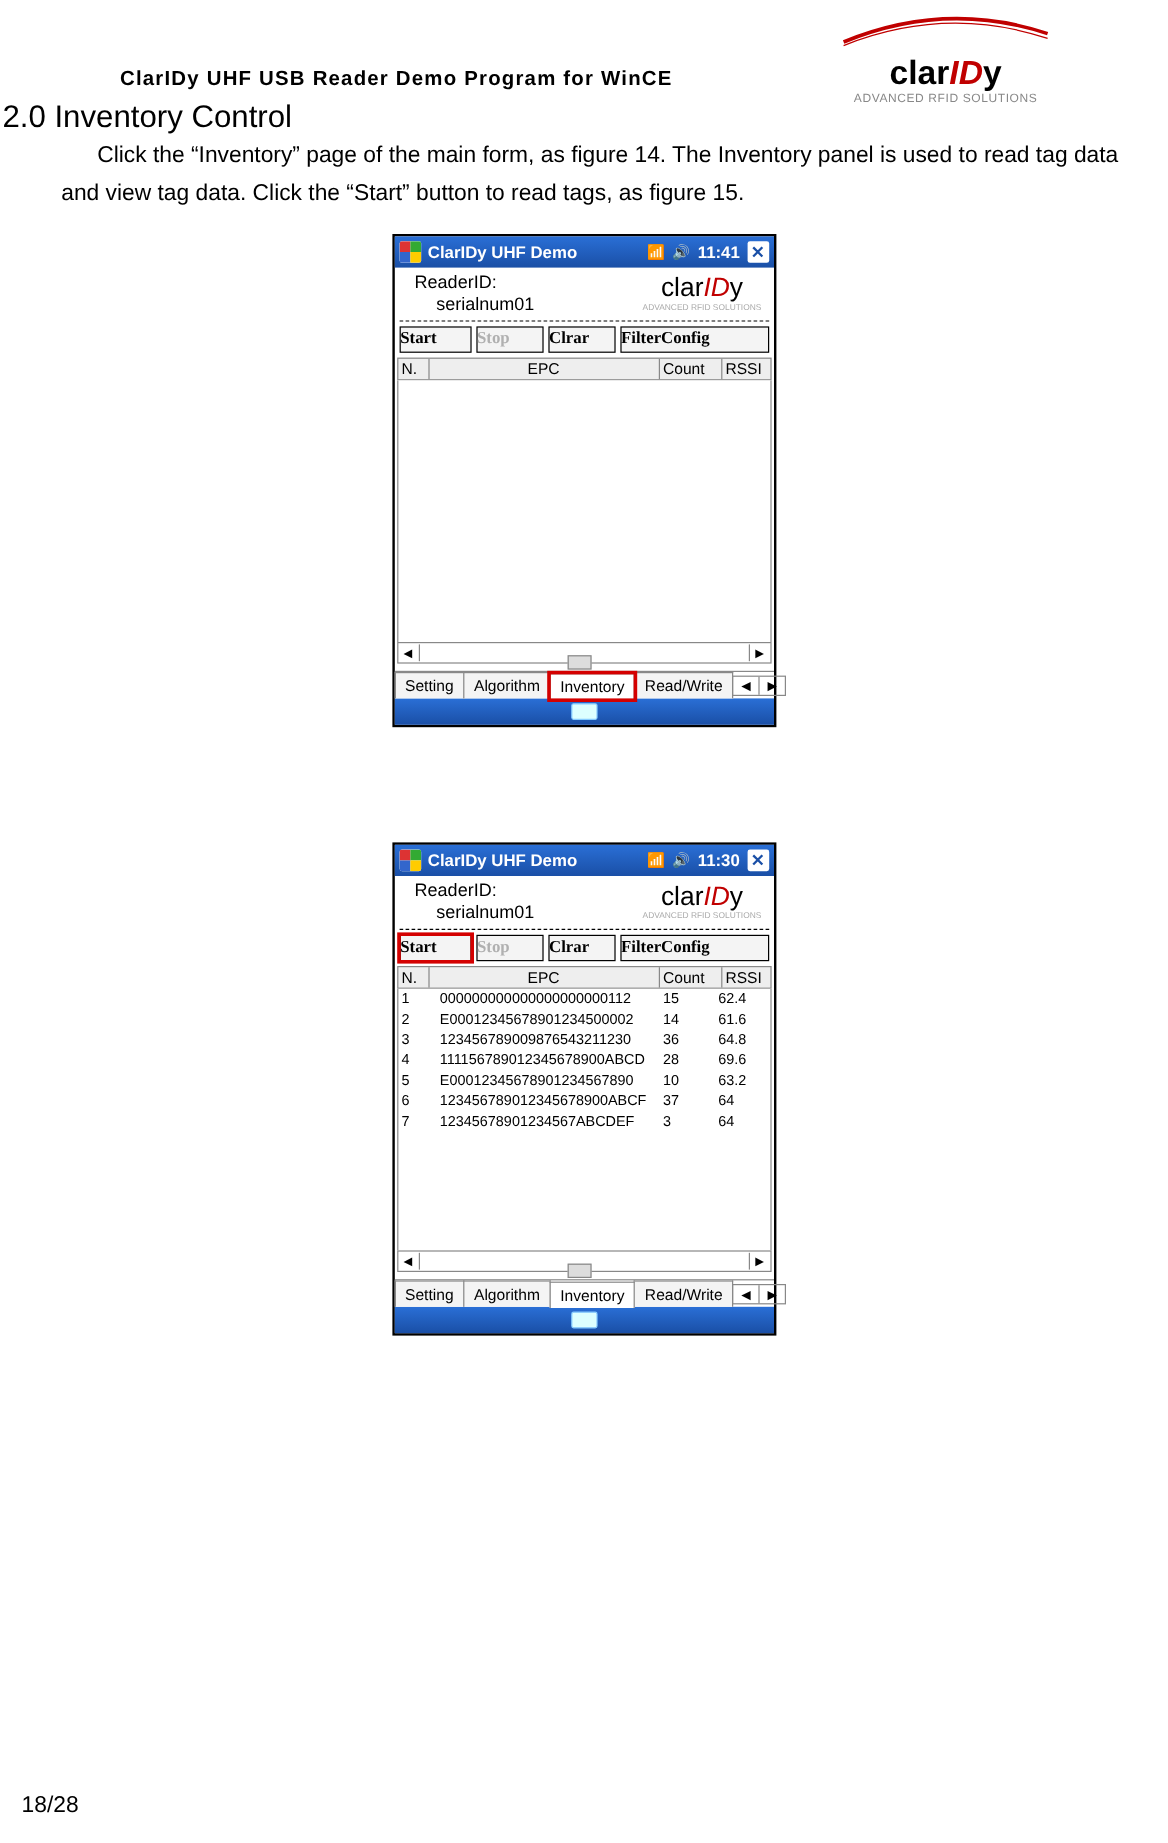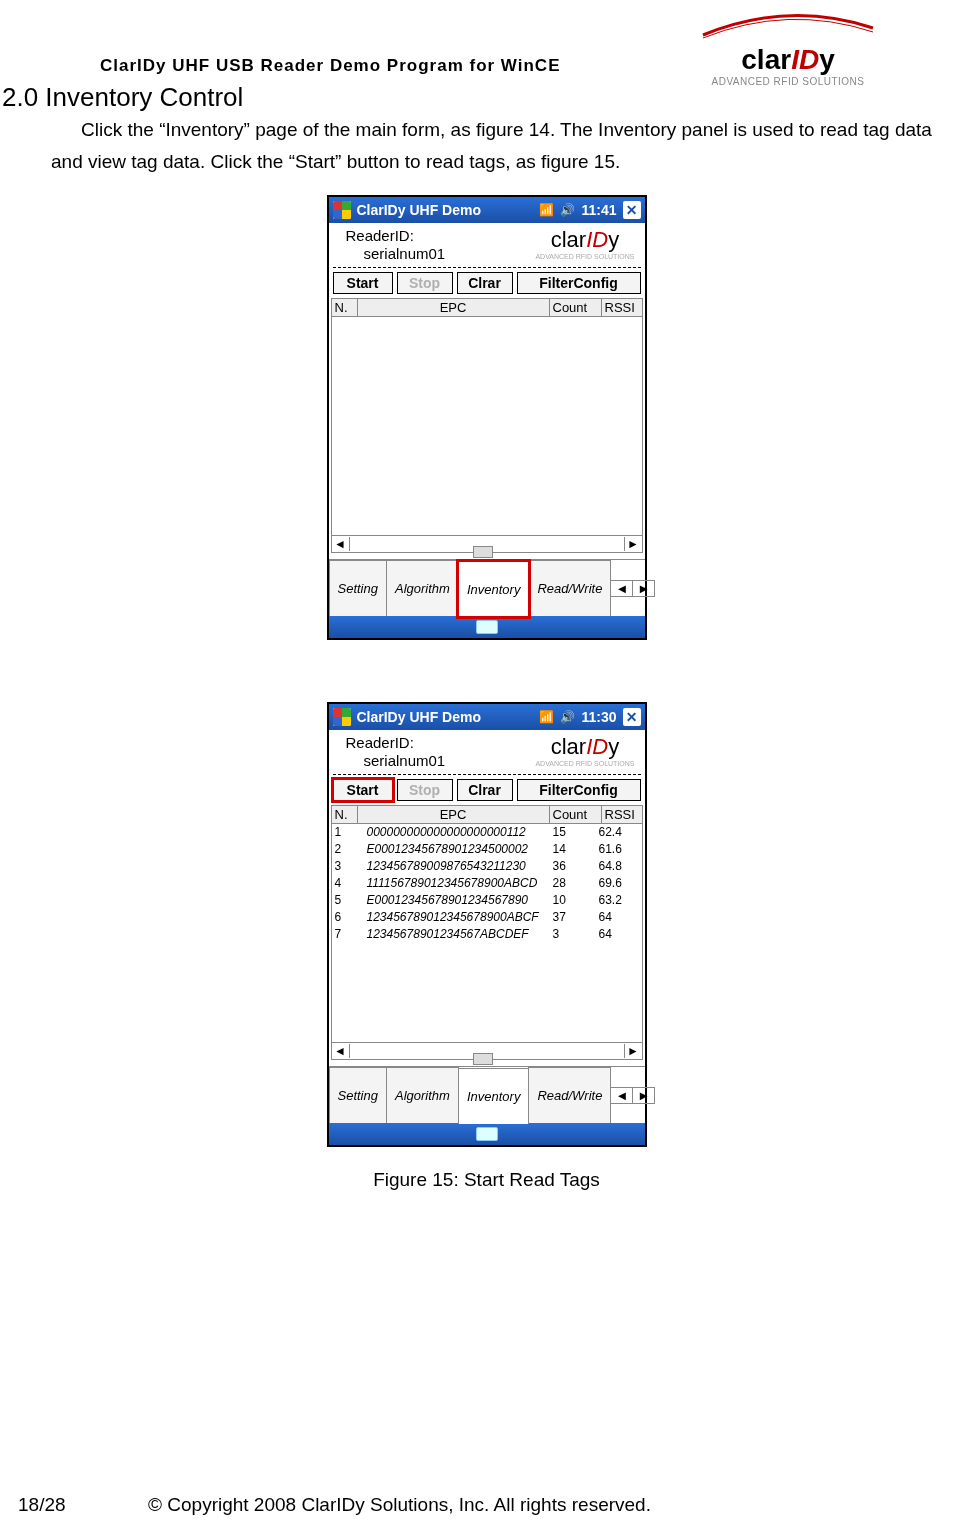--- a/index.html
+++ b/index.html
@@ -109,21 +109,21 @@
   .mini-logo .tag{font-size:7px;color:#aaa;}
   .mini-logo{text-align:center;padding-right:4px;}
   .dashes{
     border-top:1px dashed #000;margin:2px 4px 0 4px;height:1px;
   }
   .btn-row{
     display:flex;gap:4px;padding:4px;
   }
   .btn{
     border:1px solid #000;background:#f4f4f4;
-    font-size:14px;font-weight:bold;padding:2px 0;text-align:center;
+    font-size:14px;font-weight:bold;padding:2px 0;text-align:left;font-family:Liberation Serif, serif;
   }
   .btn.disabled{color:#b0b0b0;}
   .btn.start{flex:0 0 60px;}
   .btn.stop{flex:0 0 56px;}
   .btn.clrar{flex:0 0 56px;}
   .btn.filter{flex:1;}
   .hilite-red{outline:3px solid #d40000;outline-offset:-1px;}
   .grid-head{
     display:flex;border:1px solid #888;font-size:13px;
     background:#eee;margin:0 2px;
@@ -132,37 +132,37 @@
   .col-n{width:26px;}
   .col-epc{flex:1;text-align:center;}
   .col-count{width:52px;}
   .col-rssi{width:40px;border-right:none!important;}
   .grid-body{
     margin:0 2px;border-left:1px solid #888;border-right:1px solid #888;
     font-size:12px;height:218px;overflow:hidden;background:#fff;
   }
   .grid-row{display:flex;padding:0 3px;line-height:17px;}
   .grid-row .c-n{width:26px;}
-  .grid-row .c-epc{flex:1;padding-left:6px;white-space:nowrap;overflow:hidden;font-style:italic;}
+  .grid-row .c-epc{flex:1;padding-left:6px;white-space:nowrap;overflow:hidden;}
   .grid-row .c-count{width:52px;text-align:left;padding-left:6px;}
   .grid-row .c-rssi{width:40px;}
   .hscroll{
     display:flex;align-items:center;border:1px solid #888;margin:0 2px;height:18px;
     font-size:12px;
   }
   .hscroll .arrow{width:18px;text-align:center;border-right:1px solid #888;}
   .hscroll .arrow.r{border-left:1px solid #888;border-right:none;}
   .hscroll .track{flex:1;position:relative;}
   .hscroll .thumb{position:absolute;left:45%;top:2px;width:20px;height:12px;background:#ddd;border:1px solid #888;}
   .tabs{
     display:flex;align-items:center;border-top:1px solid #888;margin-top:6px;
     font-size:13px;
   }
   .tab{
-    padding:20px 8px;border:1px solid #888;border-bottom:none;background:#f4f4f4;margin-right:-1px;font-style:italic;
+    padding:3px 8px;border:1px solid #888;border-bottom:none;background:#f4f4f4;margin-right:-1px;
   }
   .tab.active{background:#fff;position:relative;top:1px;text-align:center;}
   .tabs .nav{
     margin-left:auto;display:flex;border:1px solid #888;
   }
   .tabs .nav span{padding:0 4px;border-right:1px solid #888;}
   .tabs .nav span:last-child{border-right:none;}
   .taskbar{
     background:linear-gradient(#2a6fd6,#1a4fa6);height:22px;
     display:flex;align-items:center;justify-content:center;
@@ -354,19 +354,17 @@
       <div class="tab">Read/Write</div>
       <div class="nav">
           <span>◄</span>
           <span>►</span>
         </div>
     </div>
     <div class="taskbar">
       <div class="kbd"></div>
     </div>
   </div>
-  <div class="caption">Figure 15: Start Read Tags</div>
 </div>
 
 <div class="footer">
   <div class="page">18/28</div>
-  <div>© Copyright 2008 ClarIDy Solutions, Inc. All rights reserved.</div>
 </div>
 
 </body></html>

